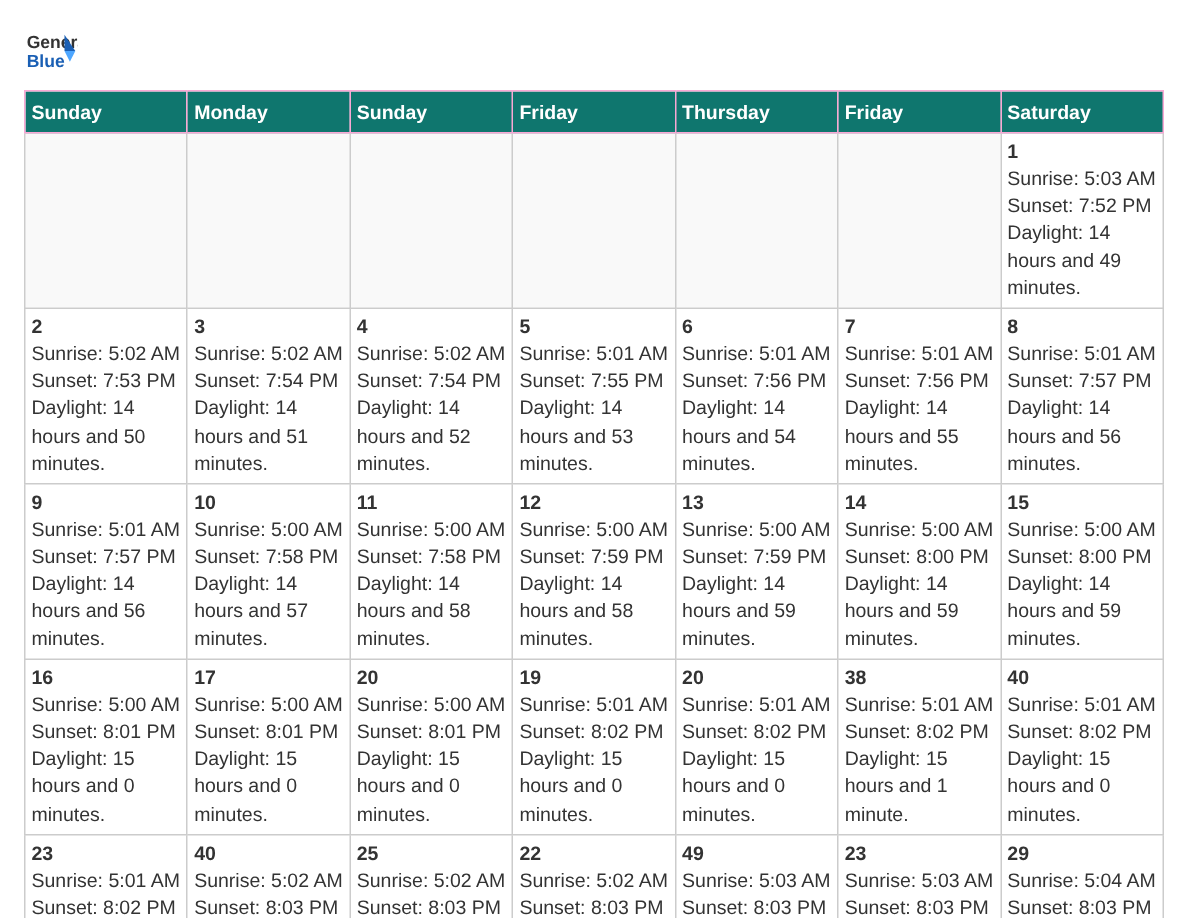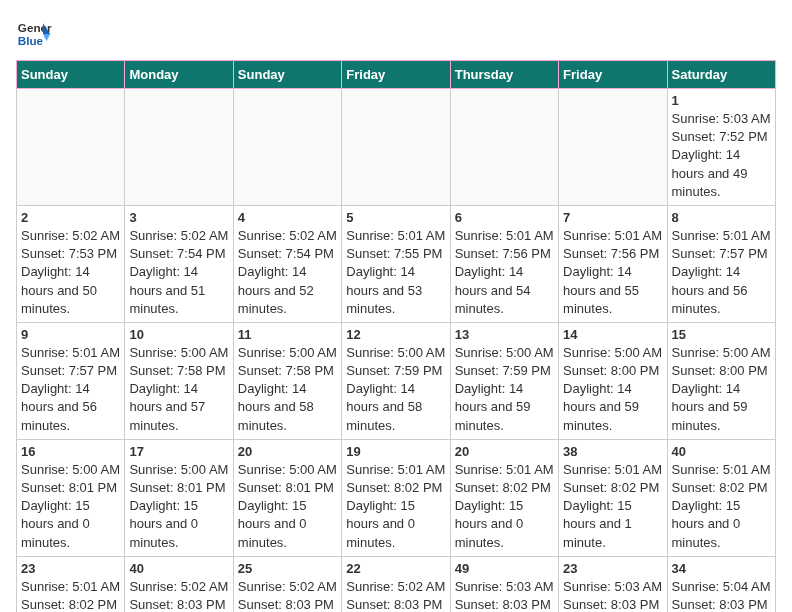--- a/index.html
+++ b/index.html
@@ -313,21 +313,21 @@
 and 59 minutes.</div>
         </td>
         <td>
           <span class="day-number">23</span>
           <div class="day-info">Sunrise: 5:03 AM
 Sunset: 8:03 PM
 Daylight: 14 hours
 and 59 minutes.</div>
         </td>
         <td>
-          <span class="day-number">34</span>
+          <span class="day-number">29</span>
           <div class="day-info">Sunrise: 5:04 AM
 Sunset: 8:03 PM
 Daylight: 14 hours
 and 59 minutes.</div>
         </td>
       </tr>
     </tbody>
 </table>
 
 </body></html>

